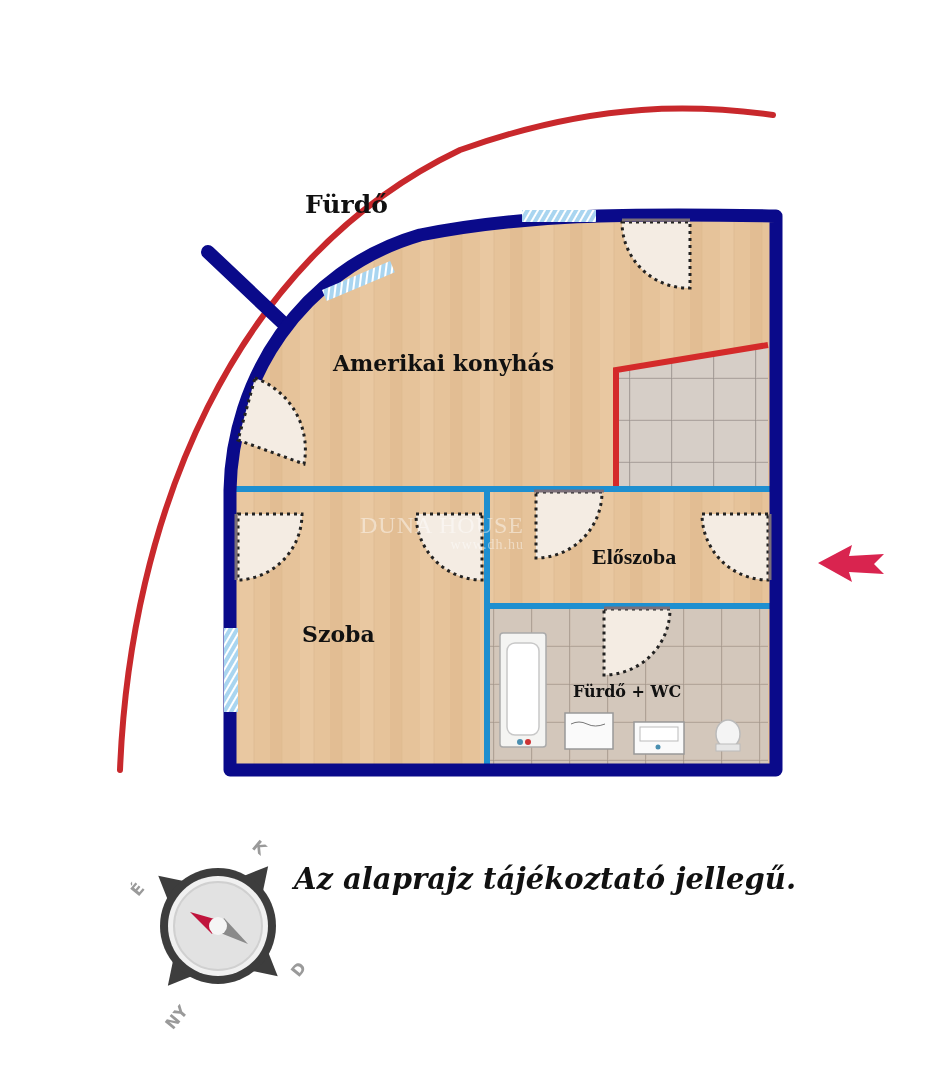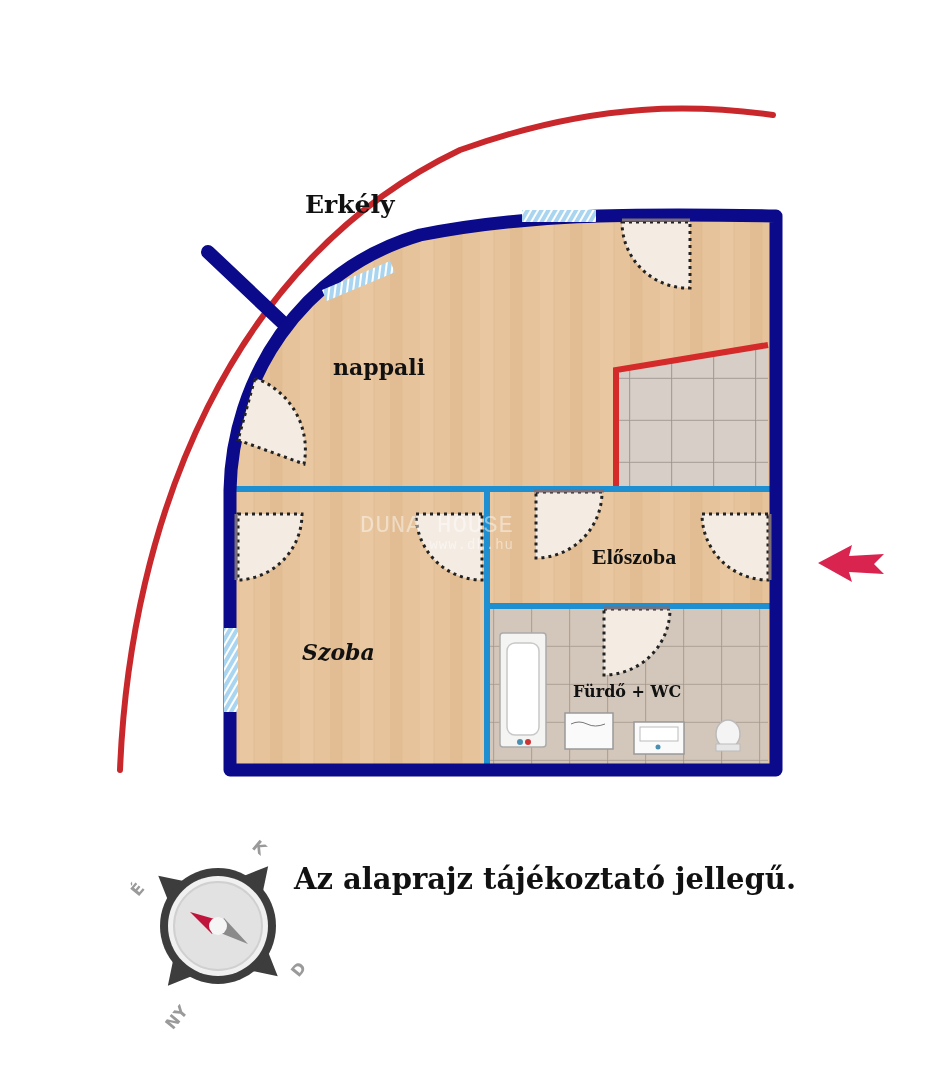--- a/index.html
+++ b/index.html
@@ -1,21 +1,21 @@
 <!DOCTYPE html>
 <html><head>
 <meta charset="utf-8">
 <style>
   html, body { margin:0; padding:0; background:#ffffff; }
   body { width:945px; height:1080px; position:relative; overflow:hidden; font-family:"DejaVu Serif", serif; }
   #plan { position:absolute; left:0; top:0; width:945px; height:1080px; }
   .lbl { position:absolute; font-family:"DejaVu Serif", serif; font-weight:bold; color:#111; white-space:nowrap; }
   .room-title { font-size:22px; }
-  .note { position:absolute; left:294px; top:862px; font-size:29px; font-weight:bold; color:#111; font-family:"DejaVu Serif", serif; white-space:nowrap; }
-  .wm { position:absolute; left:360px; top:512px; color:rgba(255,255,255,0.45); font-family:Liberation Mono, monospace; font-size:24px; letter-spacing:1px; white-space:nowrap; }
+  .note { position:absolute; left:294px; top:862px; font-size:29px; font-weight:bold; color:#111; font-family:"DejaVu Serif", serif; white-space:nowrap;font-style:italic; }
+  .wm { position:absolute; left:360px; top:512px; color:rgba(255,255,255,0.45); font-family:Liberation Serif, serif; font-size:24px; letter-spacing:1px; white-space:nowrap; }
   .wm small { display:block; font-size:14px; text-align:right; margin-top:-2px; }
   .cl { position:absolute; font-family:"DejaVu Sans", sans-serif; font-weight:bold; color:#9a9a9a; font-size:16px; }
 </style>
 </head>
 <body>
 
 <svg id="plan" viewBox="0 0 945 1080" xmlns="http://www.w3.org/2000/svg">
   <defs>
     <pattern id="wood" width="60" height="120" patternUnits="userSpaceOnUse">
       <rect width="60" height="120" fill="#e6c39a"></rect>
@@ -112,33 +112,33 @@
     </g>
     <circle r="58" fill="#3d3d3d"></circle>
     <circle r="50" fill="#f0f0f0"></circle>
     <circle r="44" fill="#e2e2e2" stroke="#d0d0d0" stroke-width="2"></circle>
     <polygon points="-28,-14 0,-6 -6,8" fill="#c0143c"></polygon>
     <polygon points="30,18 0,6 6,-8" fill="#8a8a8a"></polygon>
     <circle r="9" fill="#f5f5f5"></circle>
   </g>
 </svg>
 
-<div class="lbl" style="left:305px; top:190px; font-size:25px;">Erkély</div>
+<div class="lbl" style="left:305px; top:190px; font-size:25px;">Fürdő</div>
 
 <div class="lbl room-title" style="left:333px; top:350px; text-align:center;">
-  <div style="margin-top:4px;">nappali</div>
+  <div>Amerikai konyhás</div>
 </div>
 
 <div class="wm">
   <span>DUNA HOUSE</span>
   <small>www.dh.hu</small>
 </div>
 
 <div class="lbl room-title" style="left:592px; top:544px;font-family:Liberation Serif, serif;">Előszoba</div>
-<div class="lbl room-title" style="left:302px; top:639px;font-style:italic;">Szoba</div>
+<div class="lbl room-title" style="left:302px; top:621px;">Szoba</div>
 <div class="lbl" style="left:573px; top:682px; font-size:16px;">Fürdő + WC</div>
 
 <div class="note">Az alaprajz tájékoztató jellegű.</div>
 
 <div class="cl" style="left:132px; top:880px; transform:rotate(-50deg);">É</div>
 <div class="cl" style="left:253px; top:838px; transform:rotate(40deg);">K</div>
 <div class="cl" style="left:292px; top:960px; transform:rotate(-50deg);">D</div>
 <div class="cl" style="left:164px; top:1008px; transform:rotate(-50deg);">NY</div>
 
 </body></html>

